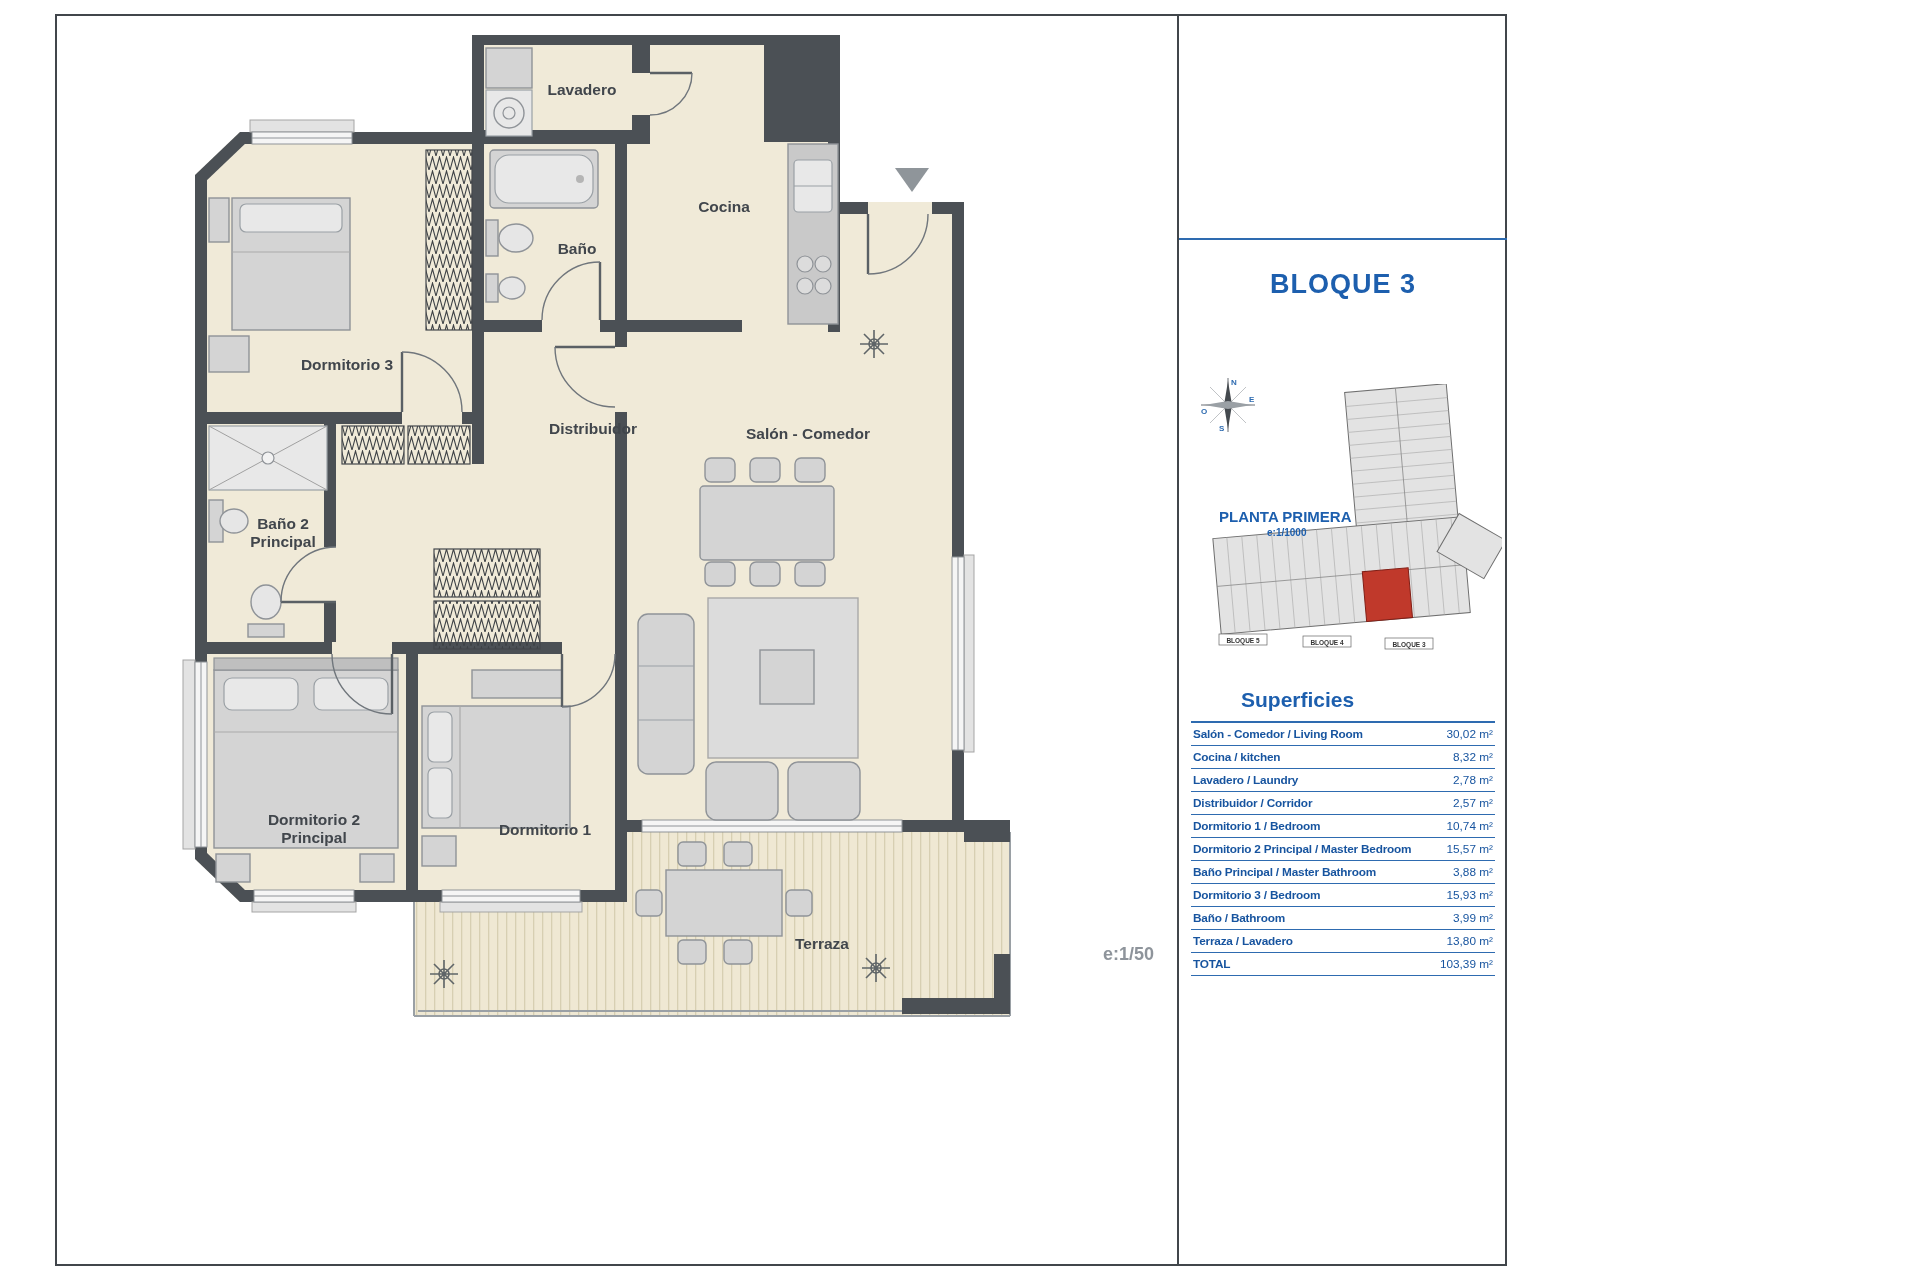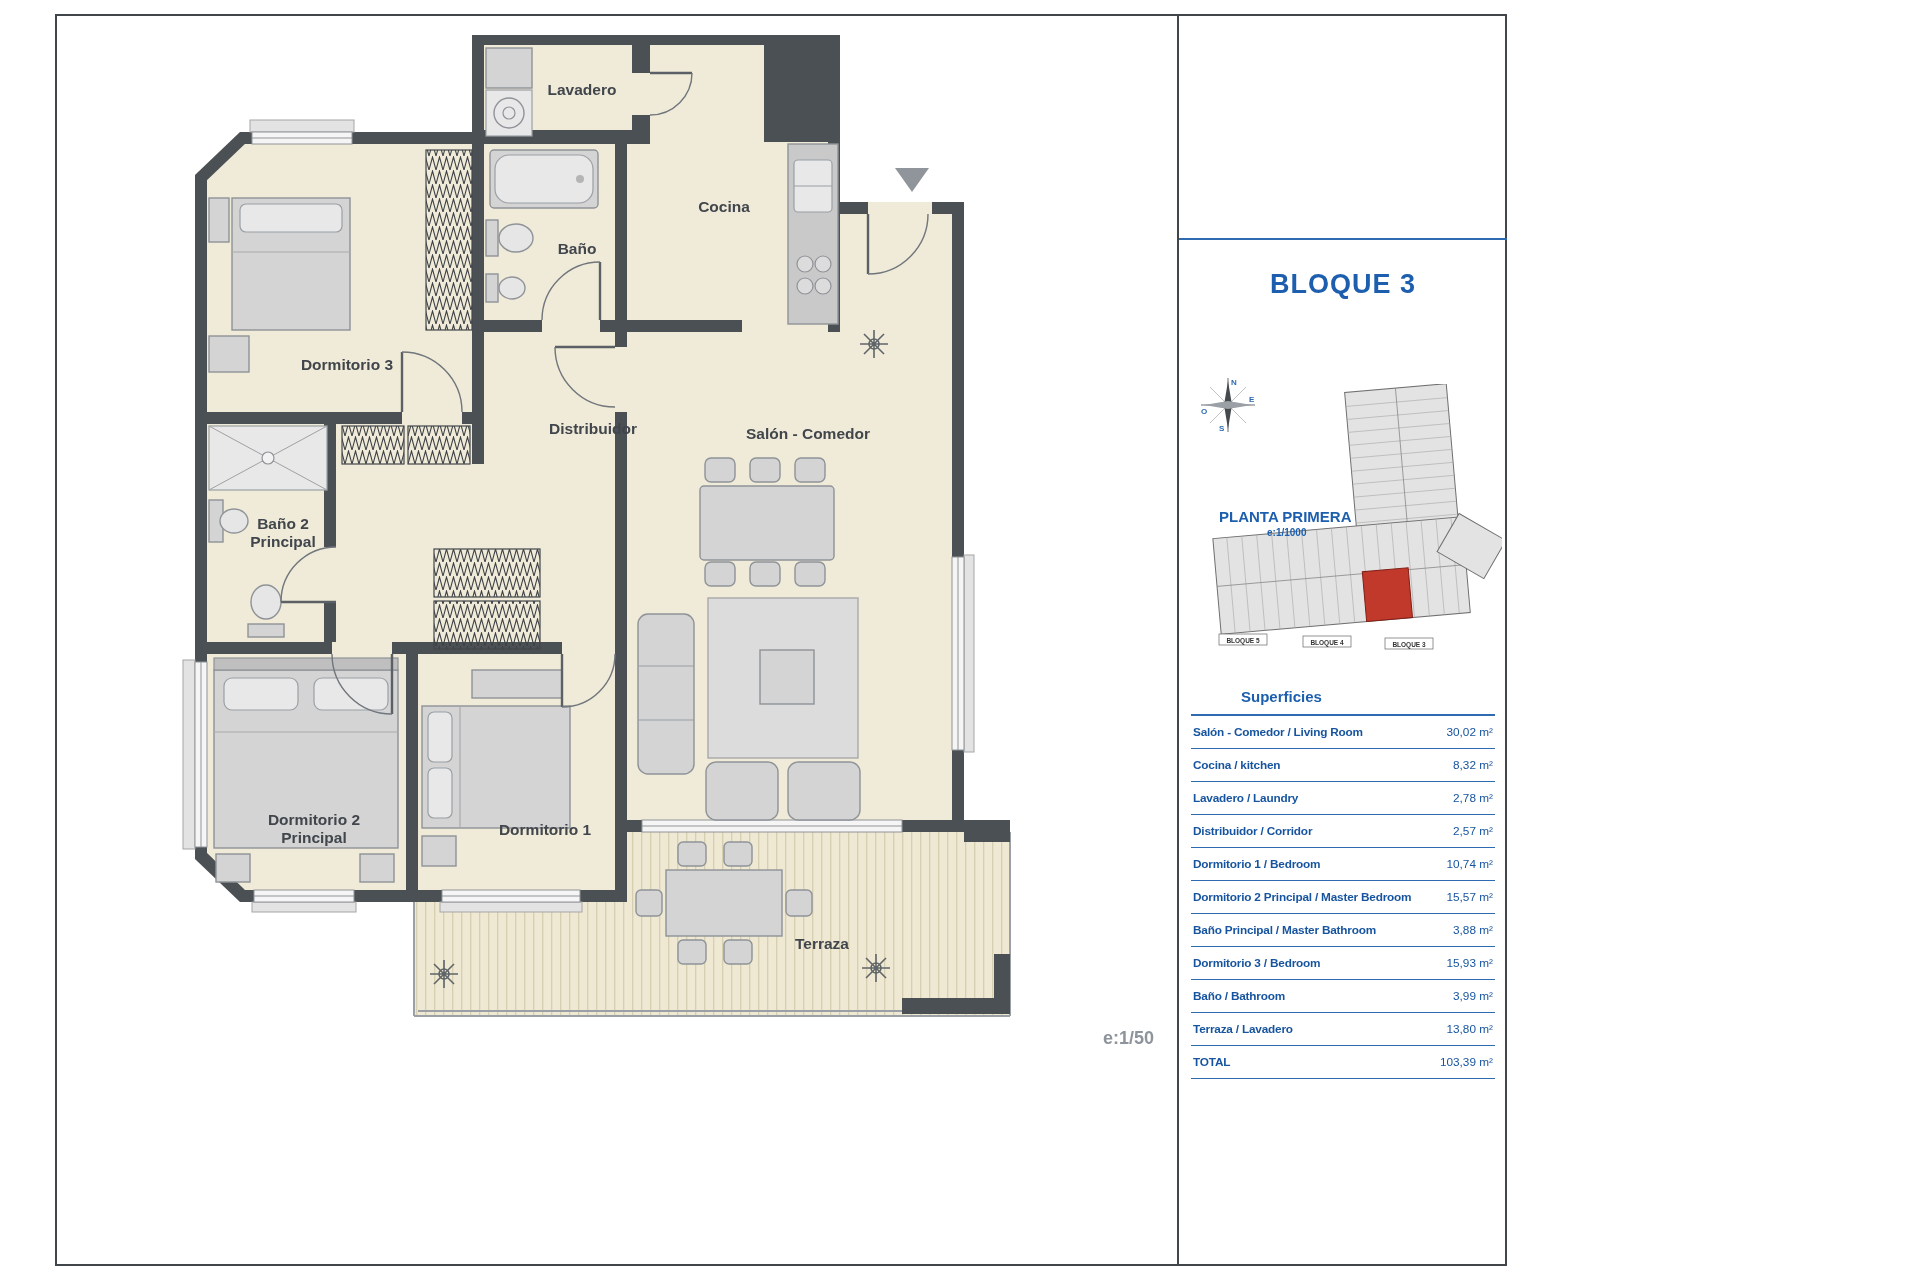--- a/index.html
+++ b/index.html
@@ -15,27 +15,27 @@
   .panel-title { position:absolute; top:253px; width:100%; text-align:center; color:#1d5fae; font-size:27px; font-weight:bold; letter-spacing:1px; }
 
   .compass-svg { position:absolute; left:18px; top:358px; }
   .plan-caption { position:absolute; left:40px; top:446px; color:#1d5fae; font-weight:bold; z-index:2; }
   .plan-caption .l1 { font-size:15px;margin-top:46px; }
   .plan-caption .l2 { font-size:10px; margin-top:2px;margin-left:48px; }
 
   .siteplan-svg { position:absolute; left:28px; top:368px; }
 
   .superficies { position:absolute; left:12px; top:672px; width:304px; }
-  .sup-heading { margin-left:50px; color:#1d5fae; font-size:15px; font-weight:bold; }
+  .sup-heading { margin-left:50px; color:#1d5fae; font-size:21px; font-weight:bold; }
   .sup-table { margin-top:9px; border-top:2px solid #2e6bb0; }
-  .sup-row { display:flex; justify-content:space-between; align-items:center; height:33px; border-bottom:1.5px solid #2e6bb0; padding:0 2px; }
+  .sup-row { display:flex; justify-content:space-between; align-items:center; height:23px; border-bottom:1.5px solid #2e6bb0; padding:0 2px; }
   .sup-label { color:#17549f; font-size:11.8px; font-weight:bold; letter-spacing:-0.2px; white-space:nowrap; }
   .sup-value { color:#17549f; font-size:11.8px; font-weight:normal; white-space:nowrap; }
 
-  .scale-note { position:absolute; left:1046px; top:1012px; color:#8e949b; font-size:18px; font-weight:bold; }
+  .scale-note { position:absolute; left:1046px; top:928px; color:#8e949b; font-size:18px; font-weight:bold; }
 
   
   .wall{fill:#4b5055}
   .floor{fill:#f0ead8}
   .furn{fill:#d4d4d4;stroke:#8f9398;stroke-width:1.4}
   .furnlight{fill:#e8e8e8;stroke:#9aa0a5;stroke-width:1.2}
   .fix{fill:#e6e6e6;stroke:#8f9398;stroke-width:1.4}
   .counter{fill:#c9c9c9;stroke:#8f9398;stroke-width:1.4}
   .win{fill:#f5f5f5;stroke:#8f9398;stroke-width:1}
   .winline{stroke:#8f9398;stroke-width:1}

